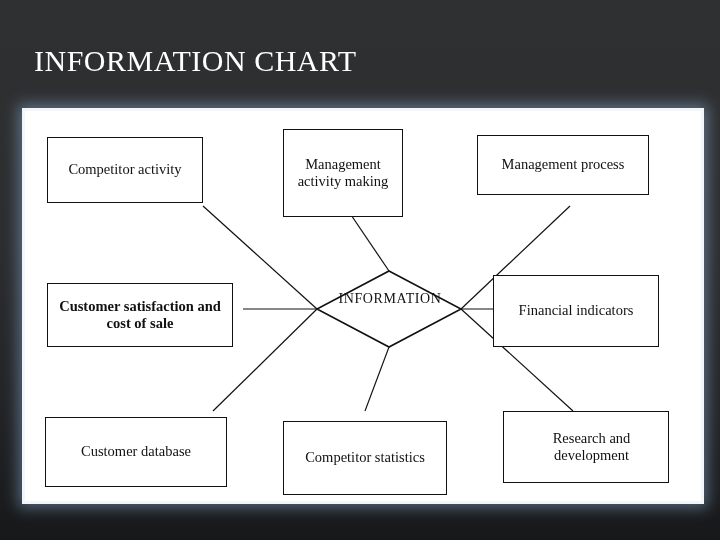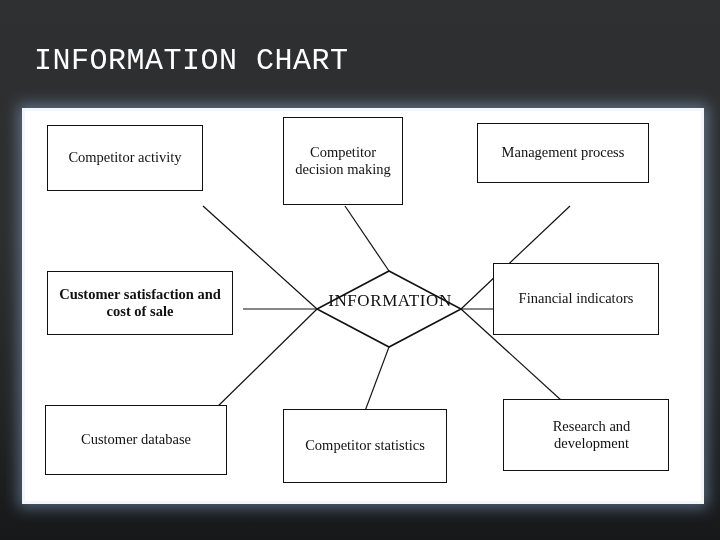--- a/index.html
+++ b/index.html
@@ -22,21 +22,21 @@
     height: 540px;
     background: linear-gradient(180deg, #2f3032 0%, #2c2d2f 45%, #232426 75%, #17181a 100%);
   }
   #title {
     position: absolute;
     left: 34px;
     top: 44px;
     font-size: 30px;
     color: #ffffff;
     letter-spacing: 0.5px;
-    font-family: Liberation Mono, monospace;
+    font-family: Liberation Serif, serif;
     font-weight: normal;
     white-space: nowrap;
   }
   
   #panel {
     position: absolute;
     left: 22px;
     top: 108px;
     width: 676px;
     height: 390px;
@@ -59,29 +59,30 @@
     color: #111111;
     display: flex;
     align-items: center;
     justify-content: center;
     text-align: center;
     font-family: "Liberation Serif", serif;
     font-size: 14.5px;
     line-height: 1.18;
     box-sizing: border-box;
     padding: 2px 4px;
+    margin-top: 12px;
   }
   #center-label {
     position: absolute;
     left: 285px;
     top: 180px;
     width: 160px;
     text-align: center;
     font-family: "Liberation Serif", serif;
-    font-size: 17px;
+    font-size: 14px;
     letter-spacing: 0.6px;
     color: #111111;
   }
   .svg-layer {
     position: absolute;
     left: 0; top: 0;
     width: 676px;
     height: 390px;
   }
 </style>
@@ -109,21 +110,21 @@
         <line x1="436" y1="198" x2="548" y2="300" stroke="#111111" stroke-width="1.2"></line>
       </svg>
 
       <div id="center-label">INFORMATION</div>
 
       <div class="node" style="left:22px; top:14px; width:156px; height:66px;">
         <span>Competitor activity</span>
       </div>
 
       <div class="node" style="left:258px; top:6px; width:120px; height:88px;">
-        <span>Competitor decision making</span>
+        <span>Management activity making</span>
       </div>
 
       <div class="node" style="left:452px; top:12px; width:172px; height:60px;">
         <span>Management process</span>
       </div>
 
       <div class="node" style="left:22px; top:160px; width:186px; height:64px;font-weight:bold;">
         <span>Customer satisfaction and cost of sale</span>
       </div>
 

